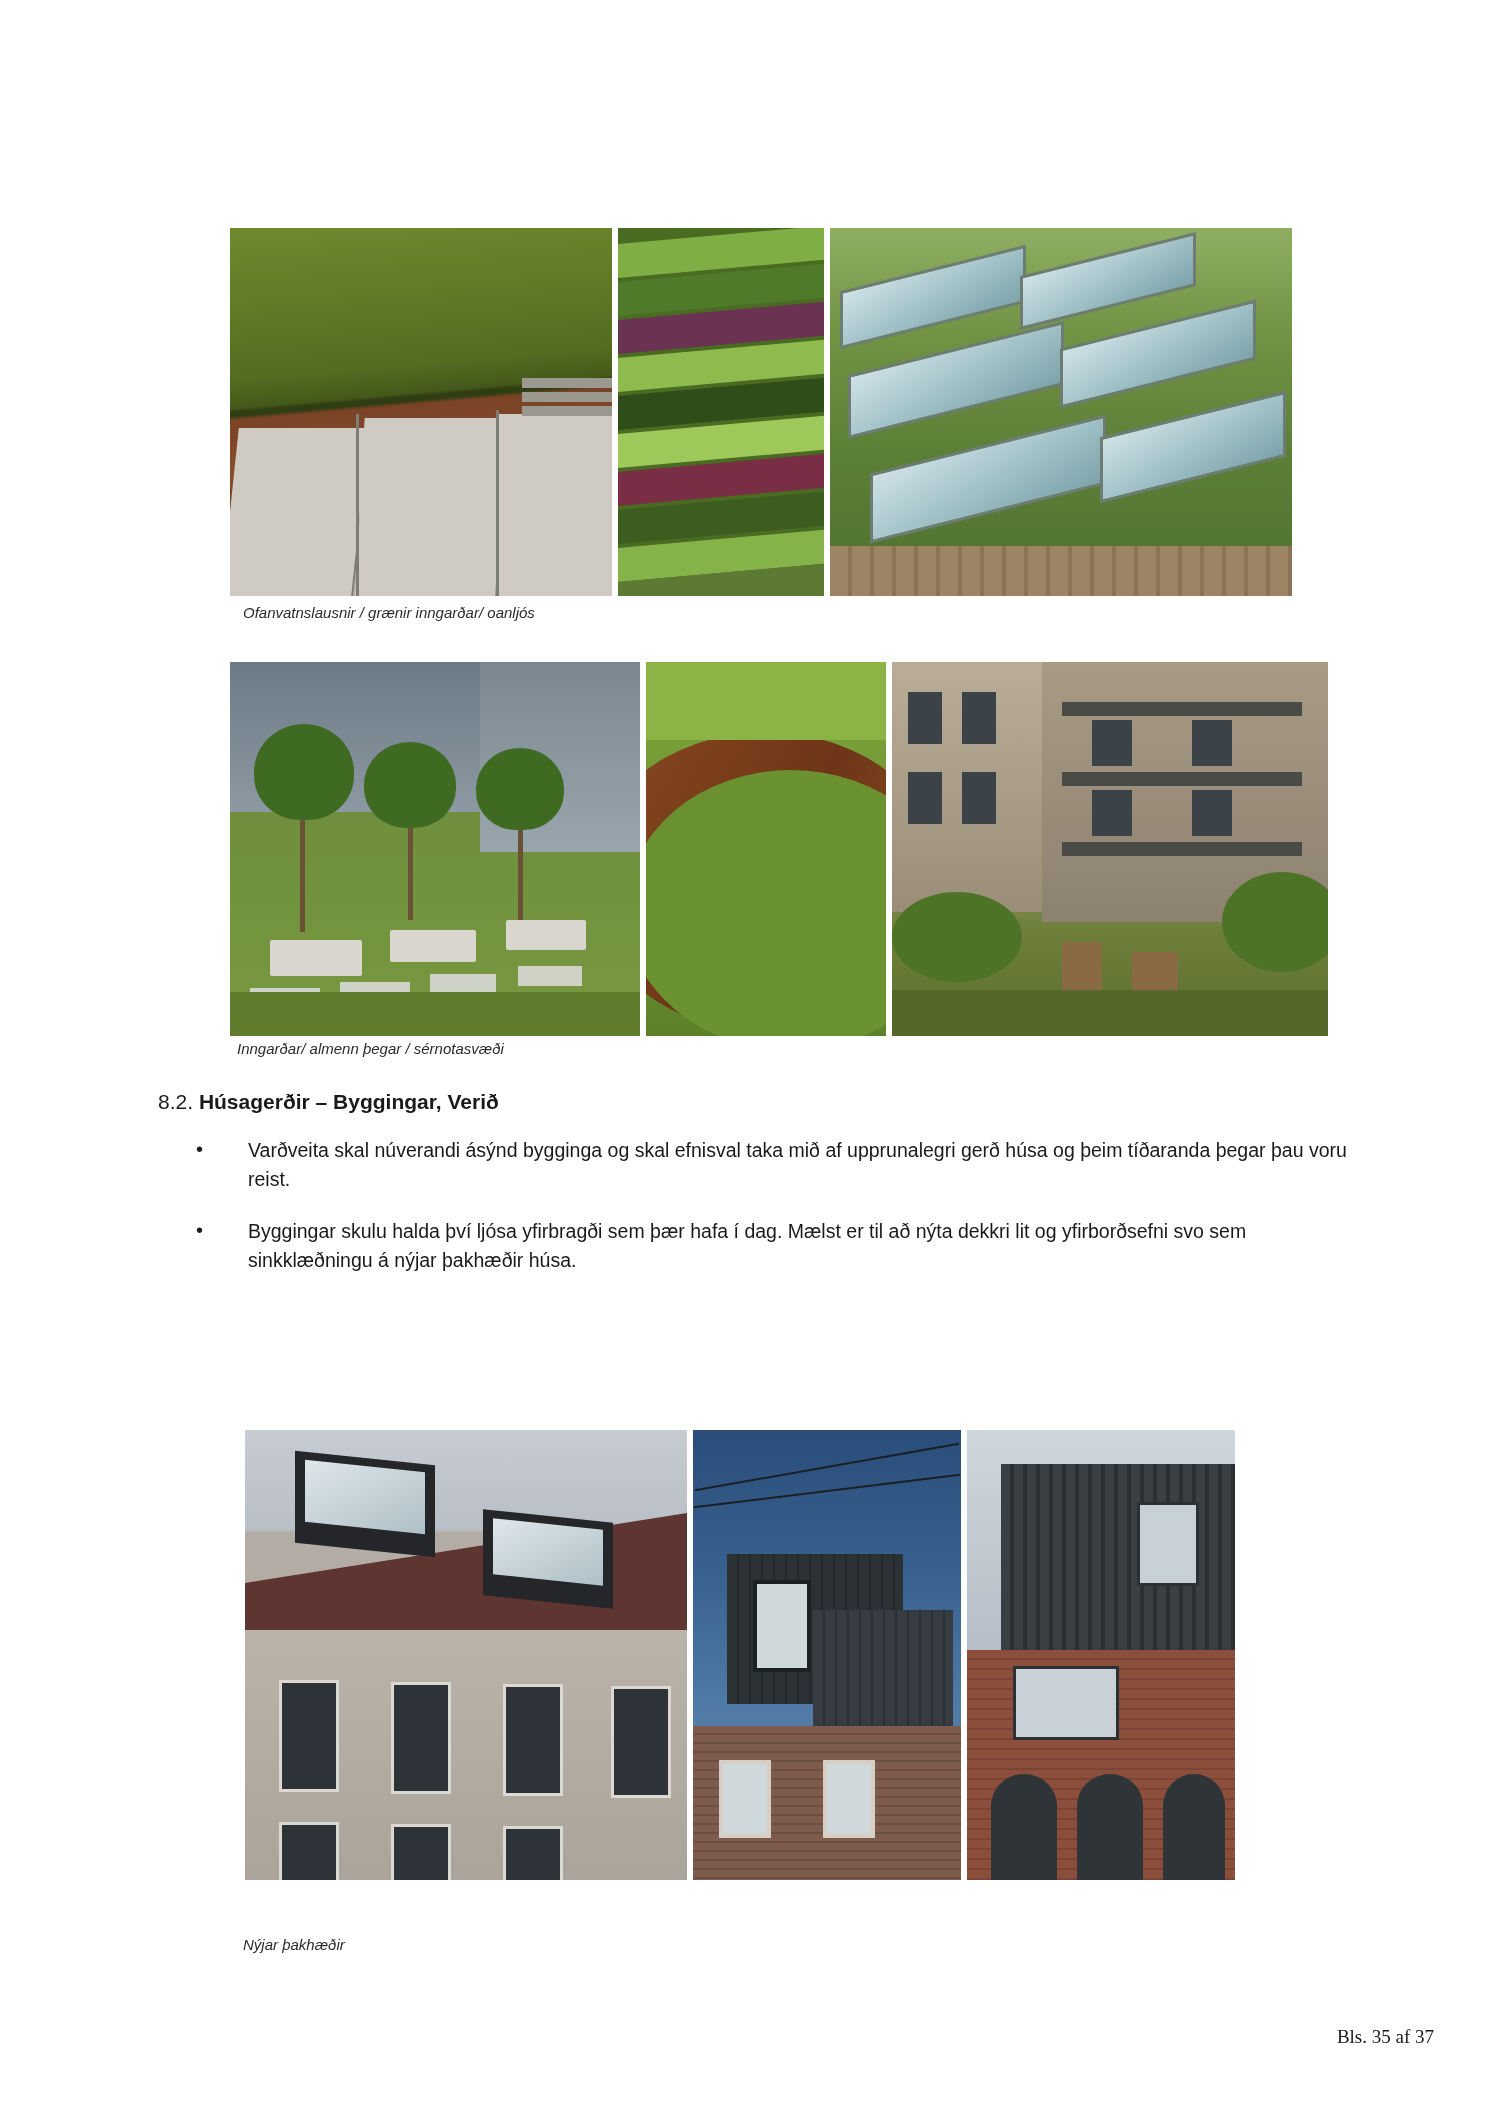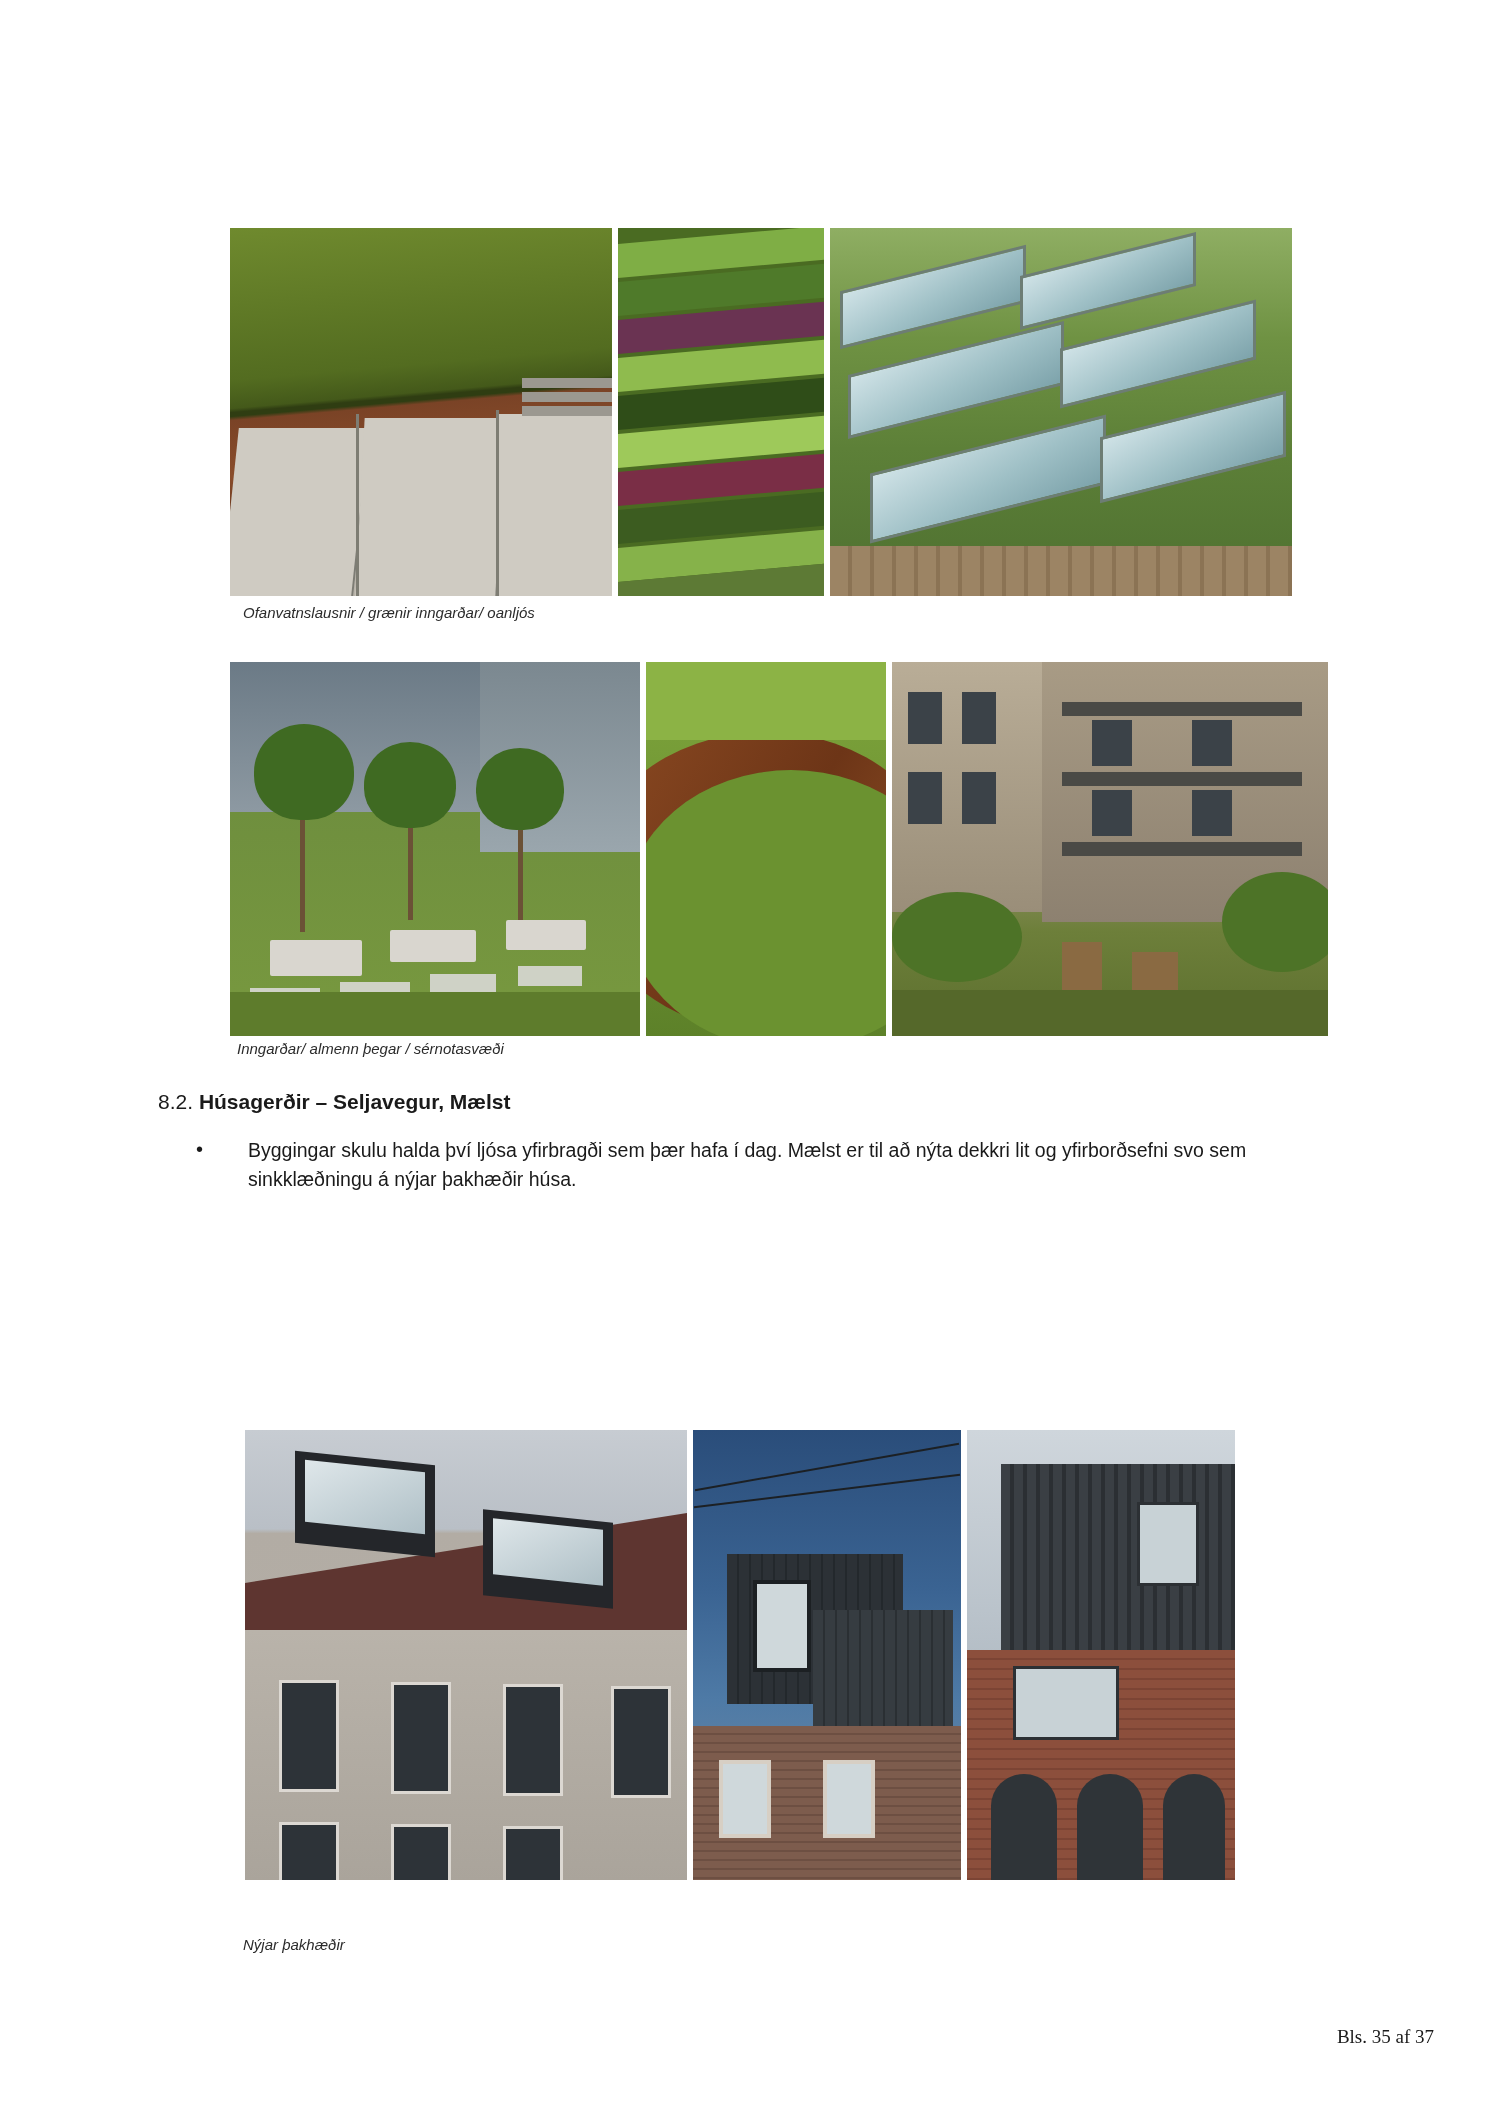--- a/index.html
+++ b/index.html
@@ -240,24 +240,25 @@
       <div class="chair" style="left:170px;top:280px;width:40px;height:60px;"></div>
       <div class="chair" style="left:240px;top:290px;width:46px;height:50px;"></div>
       <div style="position:absolute;left:0;bottom:0;width:100%;height:46px;background:#55682a;"></div>
     </div>
   </div>
 
   <div class="caption" style="left:237px; top:1040px;">Inngarðar/ almenn þegar / sérnotasvæði</div>
 
   <div class="heading" style="left:158px; top:1090px;">
     <span class="num">8.2.</span>
-    <span class="ttl">Húsagerðir – Seljavegur, Mælst</span>
+    <span class="ttl">Húsagerðir – Byggingar, Verið</span>
   </div>
 
   <div class="bullets" style="top:1136px;">
+    <div class="bullet">Varðveita skal núverandi ásýnd bygginga og skal efnisval taka mið af upprunalegri gerð húsa og þeim tíðaranda þegar þau voru reist.</div>
     <div class="bullet">Byggingar skulu halda því ljósa yfirbragði  sem þær hafa í dag. Mælst er til að nýta dekkri lit og yfirborðsefni svo sem sinkklæðningu á nýjar þakhæðir húsa.</div>
   </div>
 
   <div class="img-row" style="left:245px; top:1430px;">
 
     <div class="photo p3a" style="width:442px;height:450px;">
       <div class="roof" style="left:0;top:118px;width:442px;height:120px;transform:skewY(-9deg);"></div>
       <div class="dormer" style="left:50px;top:28px;width:140px;height:92px;transform:skewY(6deg);"></div>
       <div class="dglass" style="left:60px;top:36px;width:120px;height:62px;transform:skewY(6deg);"></div>
       <div class="dormer" style="left:238px;top:86px;width:130px;height:86px;transform:skewY(6deg);"></div>

